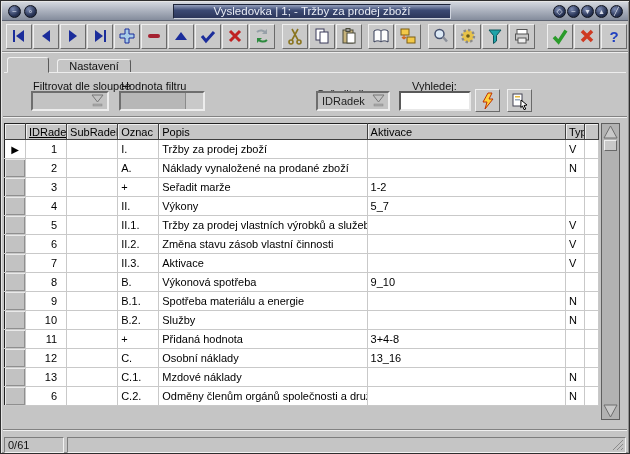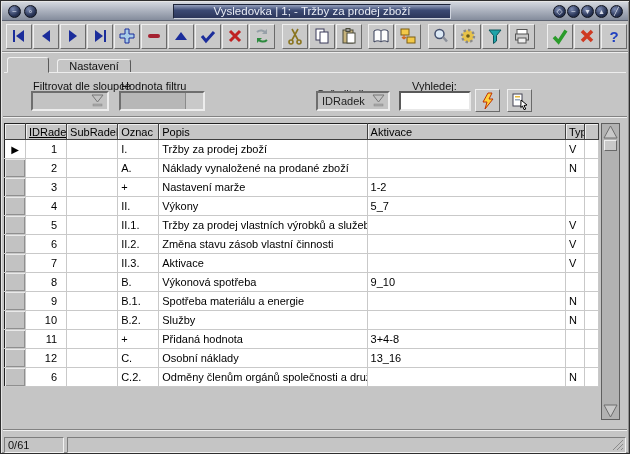--- a/index.html
+++ b/index.html
@@ -342,21 +342,21 @@
         <td>Náklady vynaložené na prodané zboží</td>
         <td></td>
         <td>N</td>
         <td></td>
       </tr>
         <tr>
         <td class="ind"></td>
         <td class="num">3</td>
         <td></td>
         <td>+</td>
-        <td>Nastavení marže</td>
+        <td>Seřadit marže</td>
         <td>1-2</td>
         <td></td>
         <td></td>
       </tr>
         <tr>
         <td class="ind"></td>
         <td class="num">4</td>
         <td></td>
         <td>II.</td>
         <td>Výkony</td>
@@ -435,20 +435,30 @@
         <td></td>
       </tr>
         <tr>
         <td class="ind"></td>
         <td class="num">12</td>
         <td></td>
         <td>C.</td>
         <td>Osobní náklady</td>
         <td>13_16</td>
         <td></td>
+        <td></td>
+      </tr>
+        <tr>
+        <td class="ind"></td>
+        <td class="num">13</td>
+        <td></td>
+        <td>C.1.</td>
+        <td>Mzdové náklady</td>
+        <td></td>
+        <td>N</td>
         <td></td>
       </tr>
         <tr>
         <td class="ind"></td>
         <td class="num">6</td>
         <td></td>
         <td>C.2.</td>
         <td>Odměny členům orgánů společnosti a družstv</td>
         <td></td>
         <td>N</td>

